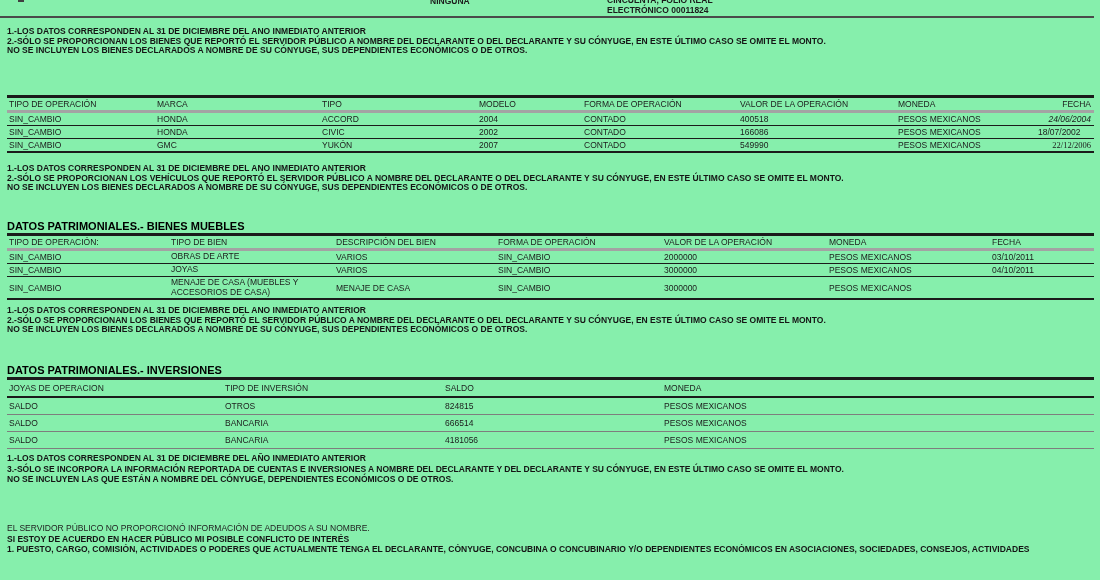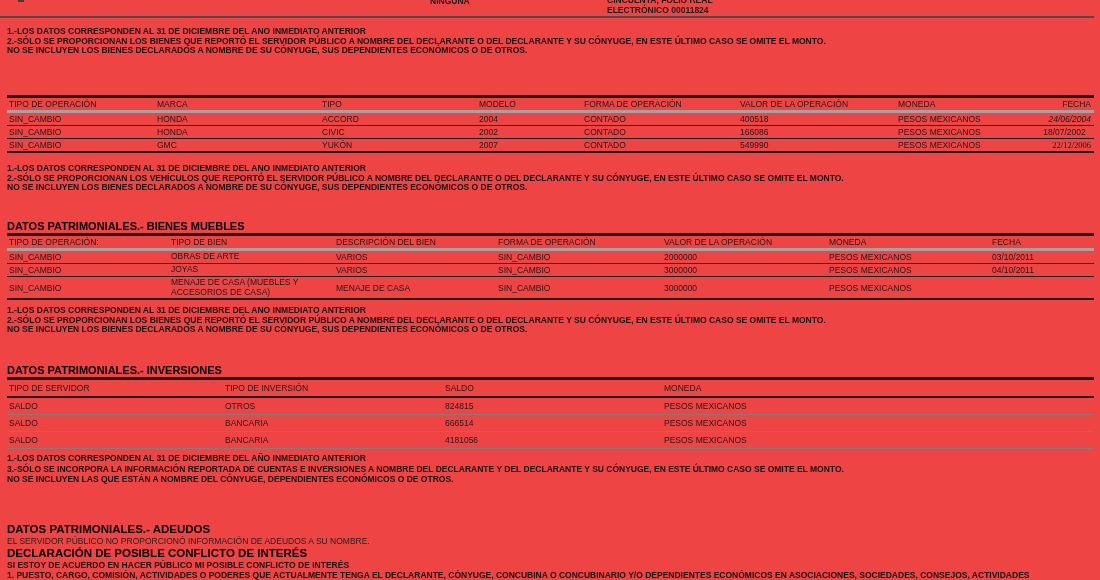--- a/index.html
+++ b/index.html
@@ -1,16 +1,16 @@
 <!DOCTYPE html>
 <html><head>
 <meta charset="utf-8">
 <style>
   html,body{margin:0;padding:0;background:#fff;}
-  .page{position:relative;width:1100px;height:580px;background:#ef4444;overflow:hidden;
+  .page{position:relative;width:1100px;height:580px;background:#86efac;overflow:hidden;
         font-family:"Liberation Sans","DejaVu Sans",sans-serif;color:#1b1b1b;}
 
   
   .toprow{position:absolute;top:0;left:0;width:1094px;height:16px;border-bottom:2px solid #4a4a4a;overflow:hidden;}
   .toprow .frag{position:absolute;left:18px;top:0;width:6px;height:2px;background:#3f3f3f;}
   .toprow .cellA{position:absolute;left:430px;top:-3px;font-size:8.5px;font-weight:bold;line-height:9.5px;}
   .toprow .cellB{position:absolute;left:607px;top:-4px;font-size:8.5px;font-weight:bold;line-height:9.5px;}
 
   .notes{position:absolute;left:7px;width:1093px;font-size:8.5px;font-weight:bold;
          line-height:9.6px;color:#141414;white-space:nowrap;overflow:hidden;}
@@ -97,21 +97,21 @@
             <td style="text-align: right; font-style: italic;">24/06/2004</td>
           </tr>
           <tr>
             <td>SIN_CAMBIO</td>
             <td>HONDA</td>
             <td>CIVIC</td>
             <td>2002</td>
             <td>CONTADO</td>
             <td>166086</td>
             <td>PESOS MEXICANOS</td>
-            <td style="text-align: center;">18/07/2002</td>
+            <td style="text-align: left;">18/07/2002</td>
           </tr>
           <tr>
             <td>SIN_CAMBIO</td>
             <td>GMC</td>
             <td>YUKÓN</td>
             <td>2007</td>
             <td>CONTADO</td>
             <td>549990</td>
             <td>PESOS MEXICANOS</td>
             <td style="text-align: right; font-family: Liberation Serif, serif;">22/12/2006</td>
@@ -191,21 +191,21 @@
     <div class="sec-title">DATOS PATRIMONIALES.- INVERSIONES</div>
     <table class="inv">
         <colgroup>
           <col style="width: 216px;">
           <col style="width: 220px;">
           <col style="width: 219px;">
           <col style="width: 432px;">
         </colgroup>
         <thead>
           <tr>
-            <th>TIPO DE SERVIDOR</th>
+            <th>JOYAS DE OPERACION</th>
             <th>TIPO DE INVERSIÓN</th>
             <th>SALDO</th>
             <th>MONEDA</th>
           </tr>
         </thead>
         <tbody>
           <tr>
             <td>SALDO</td>
             <td>OTROS</td>
             <td>824815</td>
@@ -227,20 +227,18 @@
       </table>
   </div>
 
   <div class="notes" style="top:453px;line-height:10.6px">
       <div>1.-LOS DATOS CORRESPONDEN AL 31 DE DICIEMBRE DEL AÑO INMEDIATO ANTERIOR</div>
       <div>3.-SÓLO SE INCORPORA LA INFORMACIÓN REPORTADA DE CUENTAS E INVERSIONES A NOMBRE DEL DECLARANTE Y DEL DECLARANTE Y SU CÓNYUGE, EN ESTE ÚLTIMO CASO SE OMITE EL MONTO.</div>
       <div>NO SE INCLUYEN LAS QUE ESTÁN A NOMBRE DEL CÓNYUGE, DEPENDIENTES ECONÓMICOS O DE OTROS.</div>
     </div>
 
   <div class="bottom">
-    <div class="big-title">DATOS PATRIMONIALES.- ADEUDOS</div>
     <div class="plainline">EL SERVIDOR PÚBLICO NO PROPORCIONÓ INFORMACIÓN DE ADEUDOS A SU NOMBRE.</div>
-    <div class="big-title">DECLARACIÓN DE POSIBLE CONFLICTO DE INTERÉS</div>
     <div class="boldline">SI ESTOY DE ACUERDO EN HACER PÚBLICO MI POSIBLE CONFLICTO DE INTERÉS</div>
     <div class="boldline">1. PUESTO, CARGO, COMISIÓN, ACTIVIDADES O PODERES QUE ACTUALMENTE TENGA EL DECLARANTE, CÓNYUGE, CONCUBINA O CONCUBINARIO Y/O DEPENDIENTES ECONÓMICOS EN ASOCIACIONES, SOCIEDADES, CONSEJOS, ACTIVIDADES</div>
   </div>
 
 </div>
 
 </body></html>

